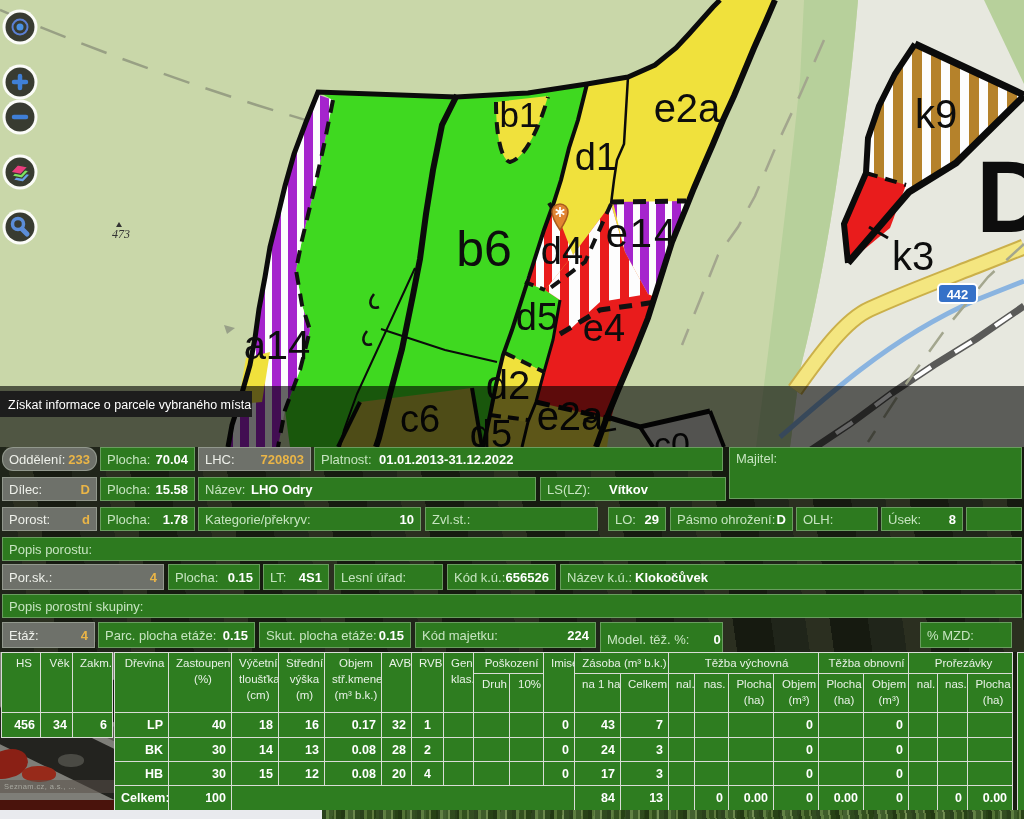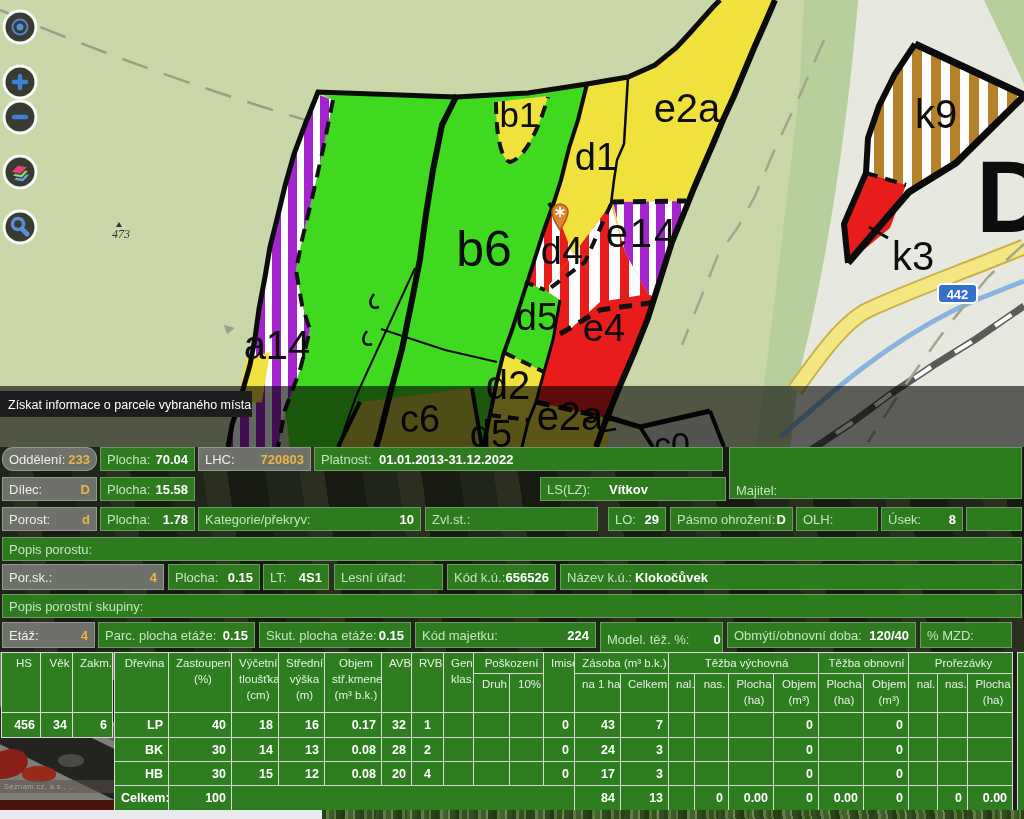--- a/index.html
+++ b/index.html
@@ -199,32 +199,36 @@
       <span class="v">70.04</span>
     </div>
 <div class="cell gray" style="left:198px;top:0;width:113px;height:24px;">
       <span class="l">LHC:</span>
       <span class="v o">720803</span>
     </div>
 <div class="cell" style="left:314px;top:0;width:409px;height:24px;">
       <span class="l">Platnost:</span>
       <span class="vl" style="left:64px;">01.01.2013-31.12.2022</span>
     </div>
-<div class="cell" style="left:729px;top:0;width:293px;height:52px;align-items:flex-end;">
+<div class="cell" style="left:729px;top:0;width:293px;height:52px;align-items:flex-start;">
       <span class="l" style="padding-top:3px;">Majitel:</span>
     </div>
 
 <div class="cell gray" style="left:2px;top:30px;width:95px;height:24px;">
       <span class="l">Dílec:</span>
       <span class="v o">D</span>
     </div>
 <div class="cell" style="left:100px;top:30px;width:95px;height:24px;">
       <span class="l">Plocha:</span>
       <span class="v">15.58</span>
     </div>
+<div class="cell" style="left:198px;top:30px;width:338px;height:24px;">
+      <span class="l">Název:</span>
+      <span class="vl" style="left:52px;">LHO Odry</span>
+    </div>
 <div class="cell" style="left:540px;top:30px;width:186px;height:24px;">
       <span class="l">LS(LZ):</span>
       <span class="vl" style="left:68px;">Vítkov</span>
     </div>
 
 <div class="cell gray" style="left:2px;top:60px;width:95px;height:24px;">
       <span class="l">Porost:</span>
       <span class="v o">d</span>
     </div>
 <div class="cell" style="left:100px;top:60px;width:95px;height:24px;">
@@ -299,24 +303,20 @@
       <span class="l">Skut. plocha etáže:</span>
       <span class="v">0.15</span>
     </div>
 <div class="cell" style="left:415px;top:175px;width:181px;height:26px;">
       <span class="l">Kód majetku:</span>
       <span class="v">224</span>
     </div>
 <div class="cell" style="left:600px;top:175px;width:123px;height:34px;gap:24px;">
       <span class="l">Model. těž. %:</span>
       <span class="v">0</span>
-    </div>
-<div class="cell" style="left:727px;top:175px;width:189px;height:26px;">
-      <span class="l">Obmýtí/obnovní doba:</span>
-      <span class="v">120/40</span>
     </div>
 <div class="cell" style="left:920px;top:175px;width:92px;height:26px;">
       <span class="l">% MZD:</span>
     </div>
 </div>
 
 <div id="tables">
 <div id="photo">
 <div style="position:absolute;left:40px;top:-8px;width:170px;height:38px;background:#181815;transform:rotate(26deg);transform-origin:0 0;"></div>
 <div style="position:absolute;left:22px;top:30px;width:170px;height:13px;background:#5a5952;transform:rotate(26deg);transform-origin:0 0;"></div>

